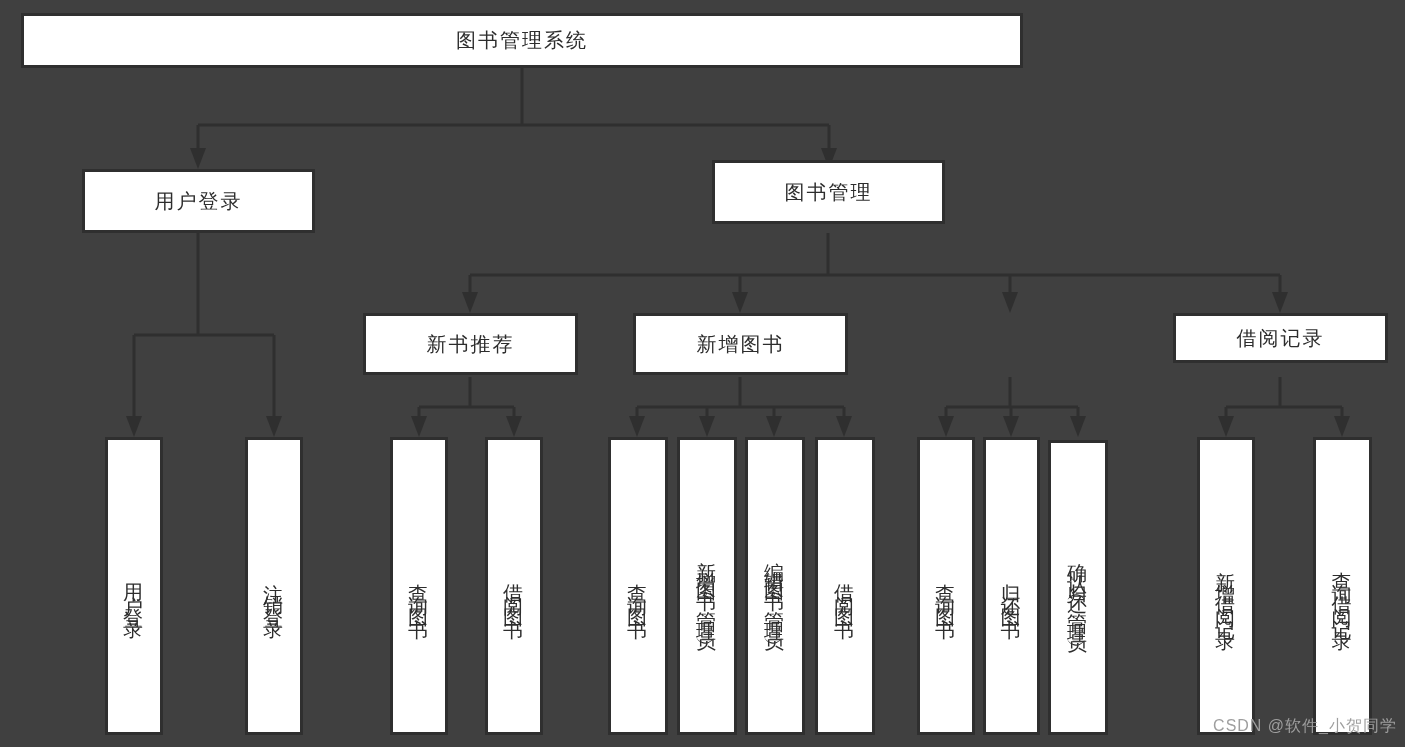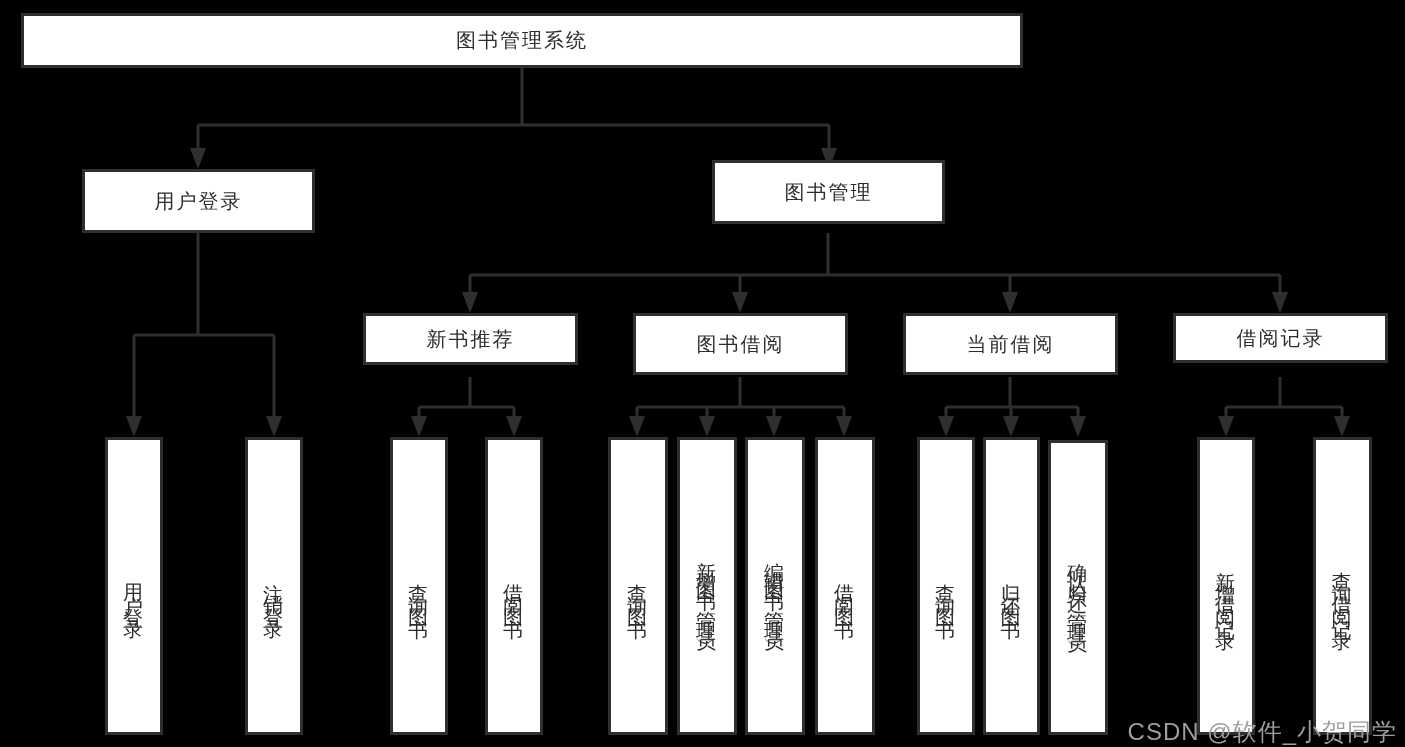--- a/index.html
+++ b/index.html
@@ -1,19 +1,19 @@
 <!DOCTYPE html>
 <html><head>
 <meta charset="utf-8">
 <style>
   html,body { margin:0; padding:0; background:#ffffff; }
   .stage {
     position:relative;
     width:1405px; height:747px;
-    background:#000000;
+    background:#404040;
     font-family:"Liberation Sans", sans-serif;
     overflow:hidden;
   }
   .box {
     position:absolute;
     box-sizing:border-box;
     border:3px solid #2f2f2f;
     background:#ffffff;
     color:#2d2d2d;
     display:flex;
@@ -27,21 +27,21 @@
     font-size:20px;
     letter-spacing:12px;
     text-indent:12px; 
   }
   .box.v.compact { letter-spacing:10px; text-indent:10px; }
   svg.connectors { position:absolute; left:0; top:0; }
   .watermark {
     position:absolute;
     top:716px; right:8px;
     color:#9e9e9e;
-    font-size:24px;
+    font-size:16px;
     letter-spacing:1px;
     white-space:nowrap;
   }
 </style>
 </head>
 <body>
 
 <div class="stage">
 
   <svg class="connectors" width="1405" height="747" viewBox="0 0 1405 747">
@@ -88,28 +88,25 @@
     <span>图书管理系统</span>
   </div>
 
   <div class="box h" style="left:82px;top:169px;width:233px;height:64px">
     <span>用户登录</span>
   </div>
   <div class="box h" style="left:712px;top:160px;width:233px;height:64px">
     <span>图书管理</span>
   </div>
 
-  <div class="box h" style="left:363px;top:313px;width:215px;height:52px">
+  <div class="box h" style="left:363px;top:313px;width:215px;height:62px">
     <span>新书推荐</span>
   </div>
   <div class="box h" style="left:633px;top:313px;width:215px;height:62px">
-    <span>图书借阅</span>
-  </div>
-  <div class="box h" style="left:903px;top:313px;width:215px;height:62px">
-    <span>当前借阅</span>
+    <span>新增图书</span>
   </div>
   <div class="box h" style="left:1173px;top:313px;width:215px;height:50px">
     <span>借阅记录</span>
   </div>
 
   <div class="box v" style="left:105px;top:437px;width:58px;height:298px">
     <span>用户登录</span>
   </div>
   <div class="box v" style="left:245px;top:437px;width:58px;height:298px">
     <span>注销登录</span>

